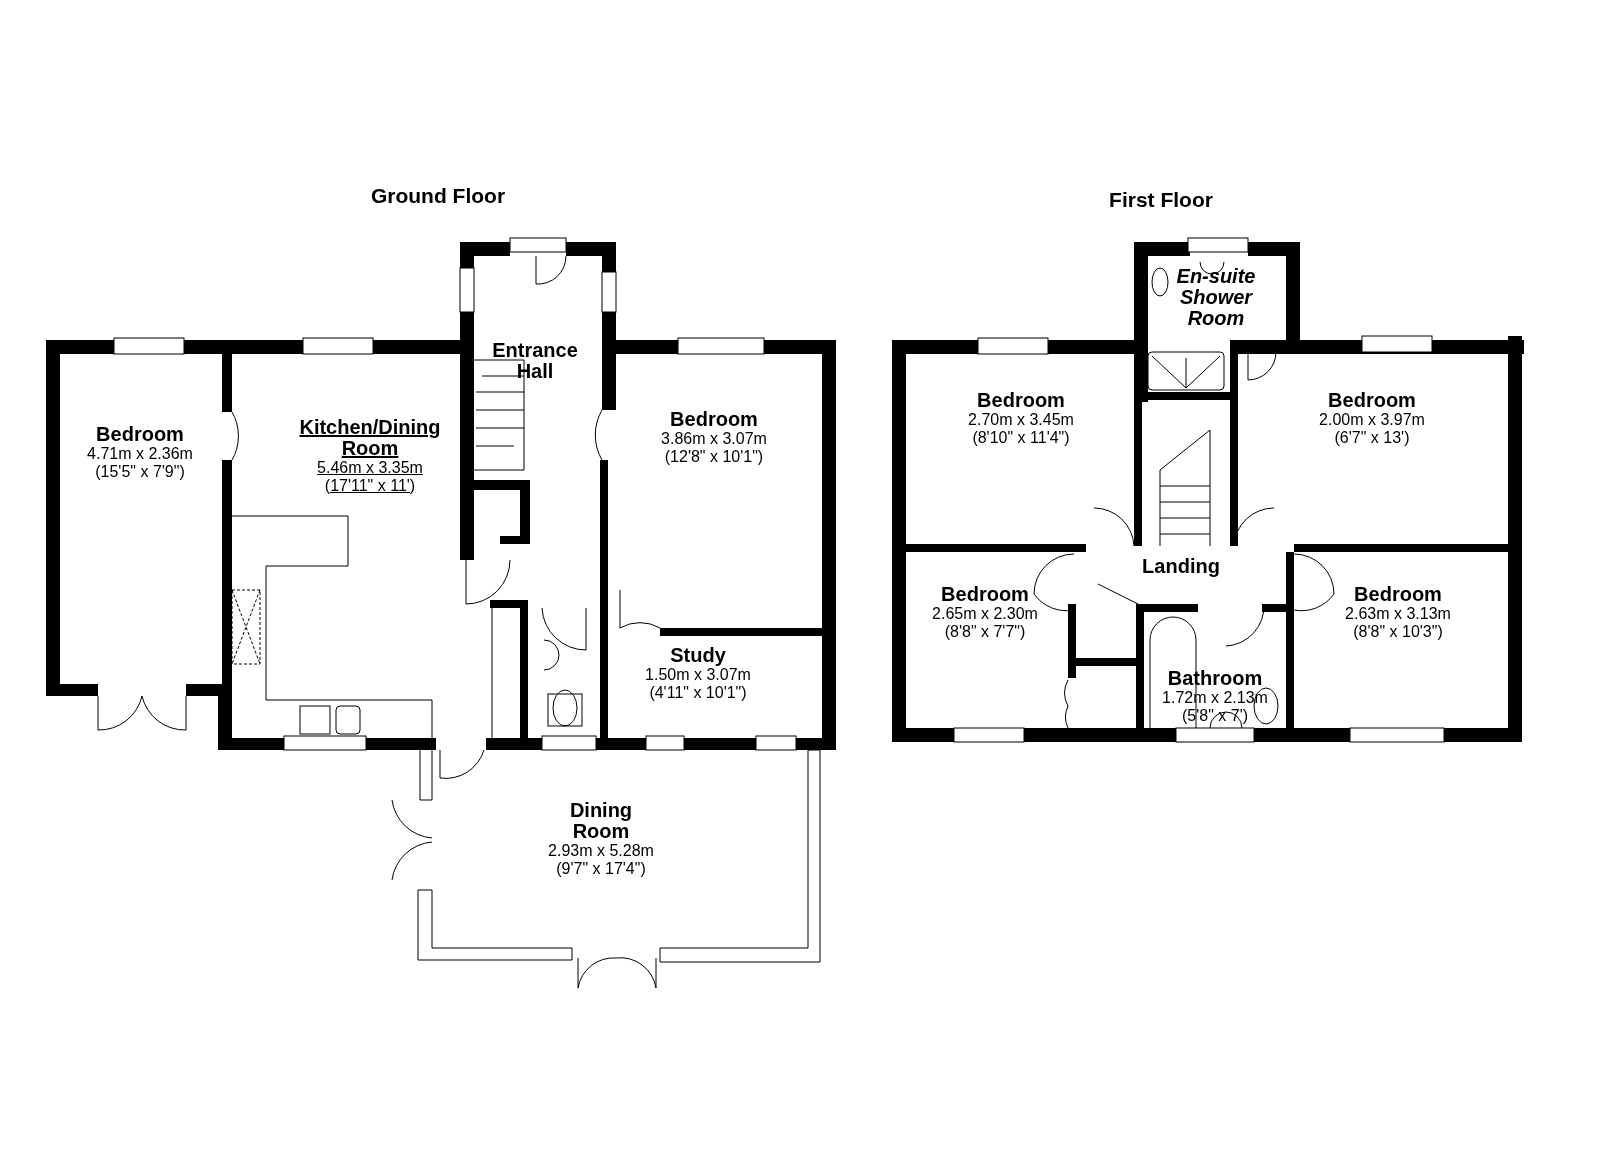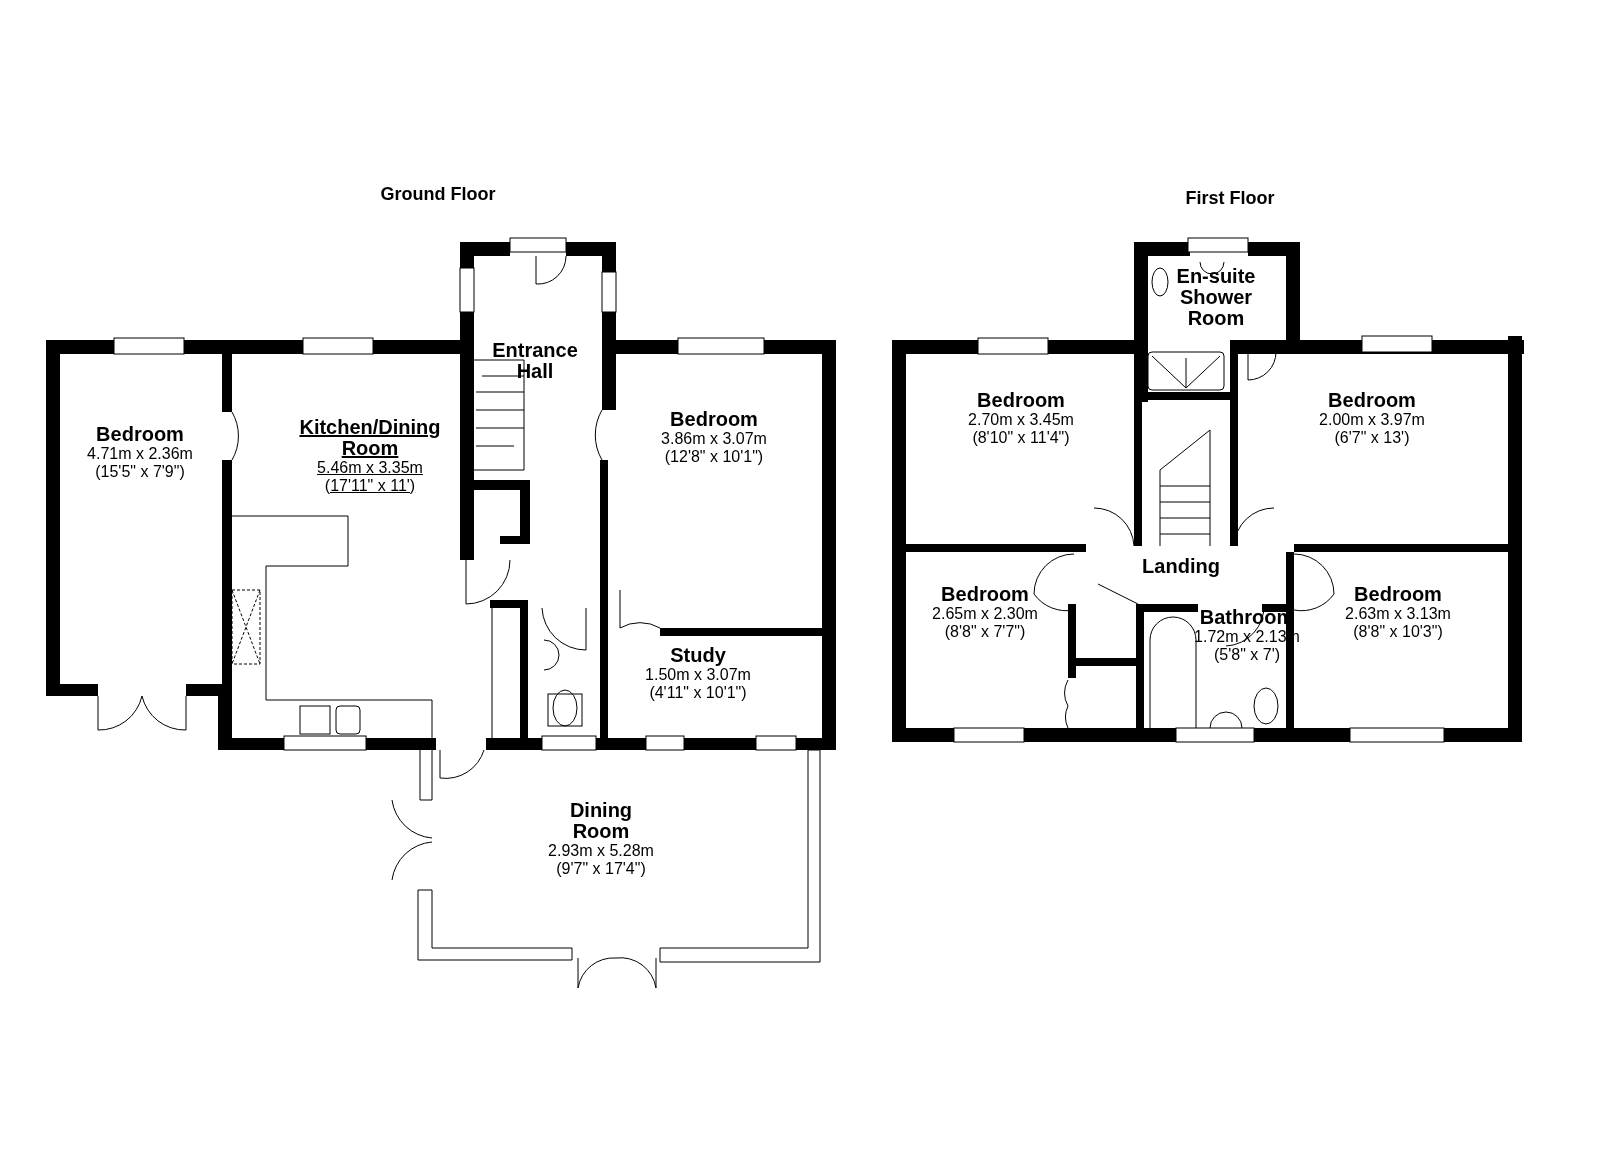--- a/index.html
+++ b/index.html
@@ -1,19 +1,19 @@
 <!DOCTYPE html>
 <html><head>
 <meta charset="utf-8">
 <style>
   html,body{margin:0;padding:0;background:#fff;}
   body{width:1600px;height:1164px;position:relative;overflow:hidden;font-family:"Liberation Sans",sans-serif;color:#000;}
   svg{position:absolute;left:0;top:0;}
   .lbl{position:absolute;text-align:center;line-height:1.05;transform:translateX(-50%);white-space:nowrap;}
-  .title{position:absolute;font-weight:bold;font-size:18px;transform:translateX(-50%);white-space:nowrap;}
+  .title{position:absolute;font-weight:bold;font-size:21px;transform:translateX(-50%);white-space:nowrap;}
   .name{font-weight:bold;font-size:20px;display:block;}
   .dim{font-size:16px;display:block;line-height:1.1;}
 </style>
 </head>
 <body>
 
 <svg width="1600" height="1164" viewBox="0 0 1600 1164">
   <g fill="#000">
 
     <rect x="46" y="340" width="14" height="356"></rect>
@@ -147,21 +147,21 @@
     <path d="M1264 604 A40 40 0 0 1 1226 646"></path>
     <path d="M1068 680 A26 26 0 0 0 1068 706 A26 26 0 0 0 1068 728"></path>
 
     <path d="M1150 728 L1150 640 A22 22 0 0 1 1196 640 L1196 728"></path>
     <path d="M1210 728 A16 16 0 0 1 1242 728"></path>
     <ellipse cx="1266" cy="706" rx="12" ry="18"></ellipse>
   </g>
 </svg>
 
 <div class="title" style="left:438px;top:184px;">Ground Floor</div>
-<div class="title" style="left:1230px;top:188px;">First Floor</div>
+<div class="title" style="left:1161px;top:188px;">First Floor</div>
 
 <div class="lbl" style="left:140px;top:424px;">
   <span class="name">Bedroom</span>
   <span class="dim">4.71m x 2.36m</span>
   <span class="dim">(15'5" x 7'9")</span>
 </div>
 <div class="lbl" style="left:370px;top:417px;text-decoration:underline;">
   <span class="name">Kitchen/Dining</span>
   <span class="name">Room</span>
   <span class="dim">5.46m x 3.35m</span>
@@ -181,21 +181,21 @@
   <span class="dim">1.50m x 3.07m</span>
   <span class="dim">(4'11" x 10'1")</span>
 </div>
 <div class="lbl" style="left:601px;top:800px;">
   <span class="name">Dining</span>
   <span class="name">Room</span>
   <span class="dim">2.93m x 5.28m</span>
   <span class="dim">(9'7" x 17'4")</span>
 </div>
 
-<div class="lbl" style="left:1216px;top:266px;">
+<div class="lbl" style="left:1216px;top:266px;font-style:italic;">
   <span class="name">En-suite</span>
   <span class="name">Shower</span>
   <span class="name">Room</span>
 </div>
 <div class="lbl" style="left:1021px;top:390px;">
   <span class="name">Bedroom</span>
   <span class="dim">2.70m x 3.45m</span>
   <span class="dim">(8'10" x 11'4")</span>
 </div>
 <div class="lbl" style="left:1372px;top:390px;">
@@ -204,21 +204,21 @@
   <span class="dim">(6'7" x 13')</span>
 </div>
 <div class="lbl" style="left:1181px;top:556px;">
   <span class="name">Landing</span>
 </div>
 <div class="lbl" style="left:985px;top:584px;">
   <span class="name">Bedroom</span>
   <span class="dim">2.65m x 2.30m</span>
   <span class="dim">(8'8" x 7'7")</span>
 </div>
-<div class="lbl" style="left:1215px;top:607px;margin-left:32px;">
+<div class="lbl" style="left:1215px;top:668px;">
   <span class="name">Bathroom</span>
   <span class="dim">1.72m x 2.13m</span>
   <span class="dim">(5'8" x 7')</span>
 </div>
 <div class="lbl" style="left:1398px;top:584px;">
   <span class="name">Bedroom</span>
   <span class="dim">2.63m x 3.13m</span>
   <span class="dim">(8'8" x 10'3")</span>
 </div>
 

